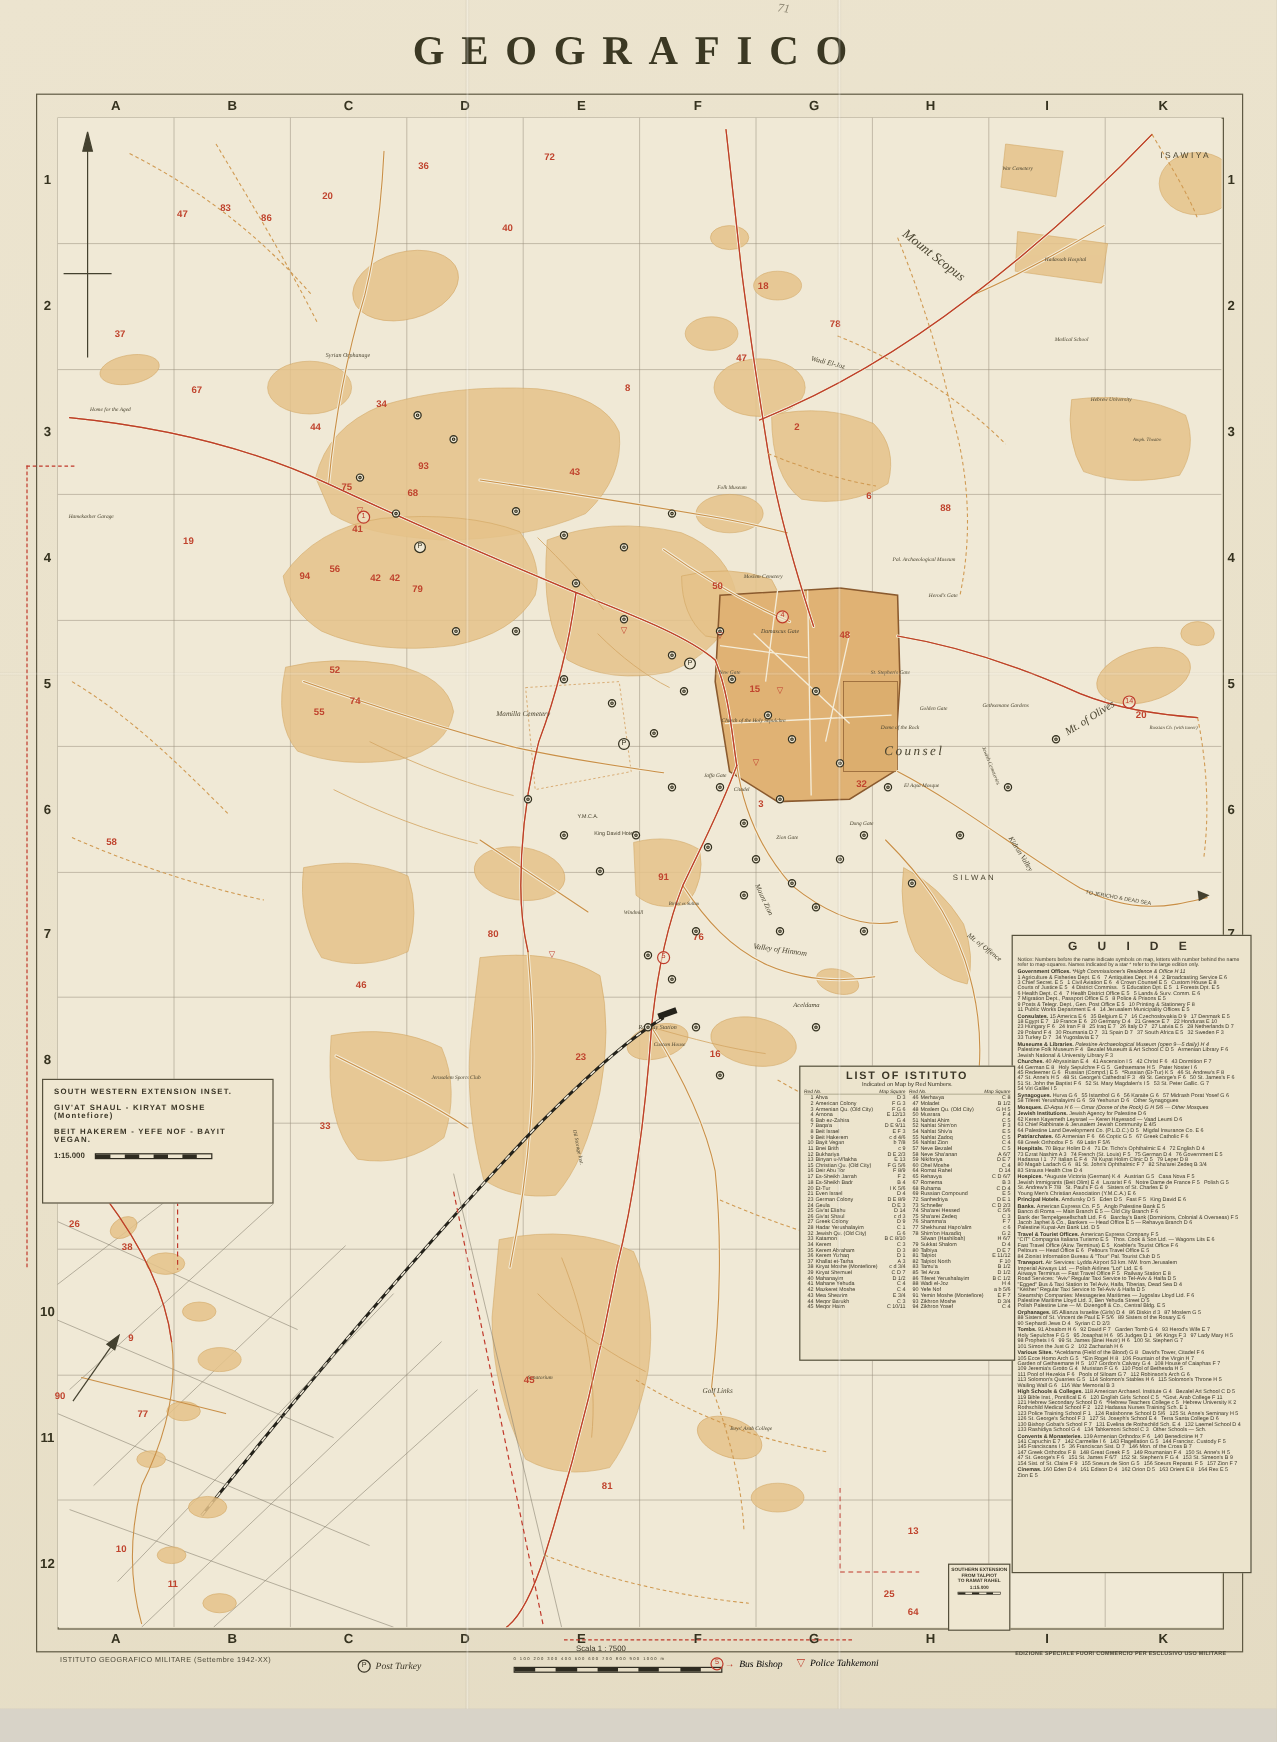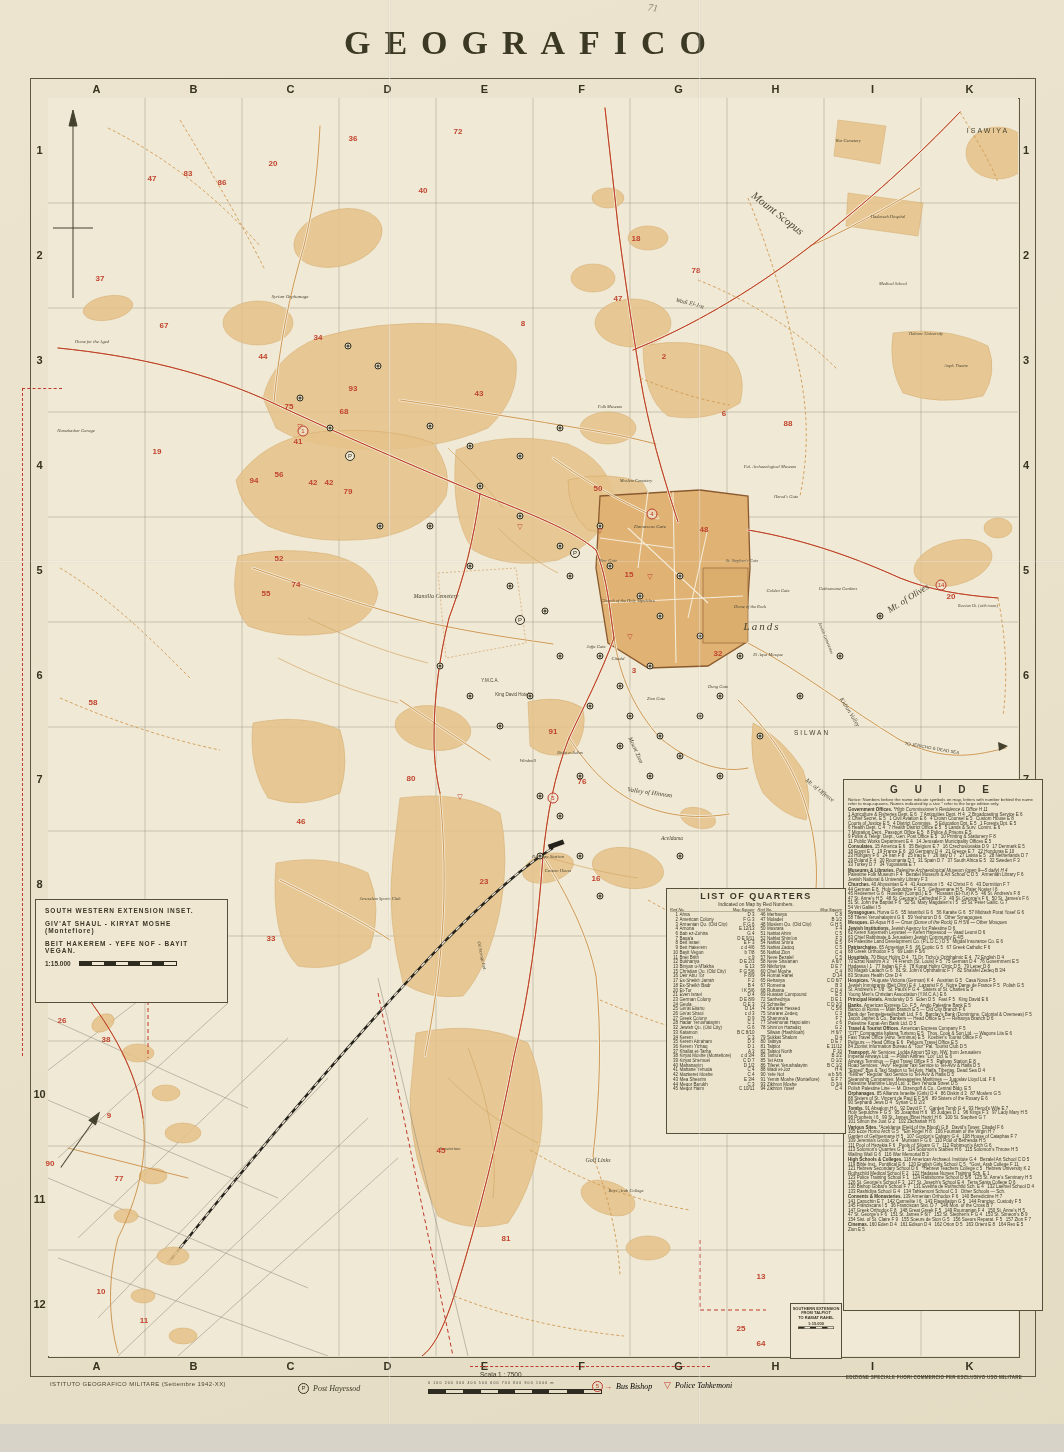--- a/index.html
+++ b/index.html
@@ -356,21 +356,21 @@
     <span class="mlabel it" style="left: 28px; top: 332px; font-size: 9px; transform: translate(-50%, -50%) scale(0.5);">Hamekasher Garage</span>
     <span class="mlabel it" style="left: 562px; top: 308px; font-size: 9px; transform: translate(-50%, -50%) scale(0.5);">Folk Museum</span>
     <span class="mlabel it" style="left: 588px; top: 382px; font-size: 9px; transform: translate(-50%, -50%) scale(0.5);">Moslem Cemetery</span>
     <span class="mlabel it" style="left: 722px; top: 368px; font-size: 9px; transform: translate(-50%, -50%) scale(0.5);">Pal. Archaeological Museum</span>
     <span class="mlabel it" style="left: 738px; top: 398px; font-size: 9px; transform: translate(-50%, -50%) scale(0.5);">Herod's Gate</span>
     <span class="mlabel it" style="left: 602px; top: 428px; font-size: 10px; transform: translate(-50%, -50%) scale(0.5);">Damascus Gate</span>
     <span class="mlabel it" style="left: 694px; top: 462px; font-size: 9px; transform: translate(-50%, -50%) scale(0.5);">St. Stephen's Gate</span>
     <span class="mlabel it" style="left: 730px; top: 492px; font-size: 9px; transform: translate(-50%, -50%) scale(0.5);">Golden Gate</span>
     <span class="mlabel it" style="left: 580px; top: 502px; font-size: 9px; transform: translate(-50%, -50%) scale(0.5);">Church of the Holy Sepulchre</span>
     <span class="mlabel it" style="left: 702px; top: 508px; font-size: 9px; transform: translate(-50%, -50%) scale(0.5);">Dome of the Rock</span>
-    <span class="mlabel it sp" style="left: 714px; top: 528px; font-size: 11px; transform: translate(-50%, -50%);">Lands</span>
+    <span class="mlabel it sp" style="left: 714px; top: 528px; font-size: 11px; transform: translate(-50%, -50%);">Counsel</span>
     <span class="mlabel it" style="left: 720px; top: 556px; font-size: 9px; transform: translate(-50%, -50%) scale(0.5);">El Aqsa Mosque</span>
     <span class="mlabel it" style="left: 560px; top: 462px; font-size: 9px; transform: translate(-50%, -50%) scale(0.5);">New Gate</span>
     <span class="mlabel it" style="left: 548px; top: 548px; font-size: 9px; transform: translate(-50%, -50%) scale(0.5);">Jaffa Gate</span>
     <span class="mlabel it" style="left: 570px; top: 560px; font-size: 9px; transform: translate(-50%, -50%) scale(0.5);">Citadel</span>
     <span class="mlabel it" style="left: 388px; top: 498px; font-size: 6px; transform: translate(-50%, -50%);">Mamilla Cemetery</span>
     <span class="mlabel" style="left: 442px; top: 582px; font-size: 9px; transform: translate(-50%, -50%) scale(0.5);">Y.M.C.A.</span>
     <span class="mlabel" style="left: 464px; top: 596px; font-size: 9px; transform: translate(-50%, -50%) scale(0.5);">King David Hotel</span>
     <span class="mlabel it" style="left: 790px; top: 490px; font-size: 9px; transform: translate(-50%, -50%) scale(0.5);">Gethsemane Gardens</span>
     <span class="mlabel it" style="left: 860px; top: 500px; font-size: 9px; transform: translate(-50%, -50%) rotate(-32deg);">Mt. of Olives</span>
     <span class="mlabel it" style="left: 930px; top: 508px; font-size: 8px; transform: translate(-50%, -50%) scale(0.5);">Russian Ch. (with tower)</span>
@@ -545,21 +545,21 @@
         <div class="gsec"><span class="ghead">Tombs.  </span><span class="gent">91 Absalom H 6</span><span class="gent">92 David F 7</span><span class="gent">Garden Tomb G 4</span><span class="gent">93 Herod's Wife E 7</span><span class="gent">Holy Sepulchre F G 5</span><span class="gent">95 Josaphat H 6</span><span class="gent">95 Judges D 1</span><span class="gent">96 Kings F 3</span><span class="gent">97 Lady Mary H 5</span><span class="gent">98 Prophets I 6</span><span class="gent">99 St. James (Bnei Hezir) H 6</span><span class="gent">100 St. Stephen G 7</span><span class="gent">101 Simon the Just G 2</span><span class="gent">102 Zachariah H 6</span></div>
         <div class="gsec"><span class="ghead">Various Sites.  </span><span class="gent">*Aceldama (Field of the Blood) G 8</span><span class="gent">David's Tower, Citadel F 6</span><span class="gent">105 Ecce Homo Arch G 5</span><span class="gent">*Ein Rogel H 8</span><span class="gent">106 Fountain of the Virgin H 7</span><span class="gent">Garden of Gethsemane H 5</span><span class="gent">107 Gordon's Calvary G 4</span><span class="gent">108 House of Caiaphas F 7</span><span class="gent">109 Jeremia's Grotto G 4</span><span class="gent">Muristan F G 6</span><span class="gent">110 Pool of Bethesda H 5</span><span class="gent">111 Pool of Hezekia F 6</span><span class="gent">Pools of Siloam G 7</span><span class="gent">112 Robinson's Arch G 6</span><span class="gent">113 Solomon's Quarries G 5</span><span class="gent">114 Solomon's Stables H 6</span><span class="gent">115 Solomon's Throne H 5</span><span class="gent">Wailing Wall G 6</span><span class="gent">116 War Memorial B 3</span></div>
         <div class="gsec"><span class="ghead">High Schools &amp; Colleges.  </span><span class="gent">118 American Archaeol. Institute G 4</span><span class="gent">Bezalel Art School C D 5</span><span class="gent">119 Bible Inst., Pontifical E 6</span><span class="gent">120 English Girls School C 5</span><span class="gent">*Govt. Arab College F 11</span><span class="gent">121 Hebrew Secondary School D 6</span><span class="gent">*Hebrew Teachers College c 5</span><span class="gent">Hebrew University K 2</span><span class="gent">Rothschild Medical School F 2</span><span class="gent">122 Hadassa Nurses Training Sch. E 1</span><span class="gent">123 Police Training School F 1</span><span class="gent">124 Ratisbonne School D 5/6</span><span class="gent">125 St. Anne's Seminary H 5</span><span class="gent">126 St. George's School F 3</span><span class="gent">127 St. Joseph's School E 4</span><span class="gent">Terra Santa College D 6</span><span class="gent">130 Bishop Gobat's School F 7</span><span class="gent">131 Evelina de Rothschild Sch. E 4</span><span class="gent">132 Laemel School D 4</span><span class="gent">133 Rashidiya School G 4</span><span class="gent">134 Tahkemoni School C 3</span><span class="gent">Other Schools — Sch.</span></div>
         <div class="gsec"><span class="ghead">Convents &amp; Monasteries.  </span><span class="gent">139 Armenian Orthodox F 6</span><span class="gent">140 Benedictine H 7</span><span class="gent">141 Capuchin E 7</span><span class="gent">142 Carmelite I 6</span><span class="gent">143 Flagellation G 5</span><span class="gent">144 Francisc. Custody F 5</span><span class="gent">145 Franciscans I 5</span><span class="gent">36 Franciscan Sist. D 7</span><span class="gent">146 Mon. of the Cross B 7</span><span class="gent">147 Greek Orthodox F 8</span><span class="gent">148 Great Greek F 5</span><span class="gent">149 Roumanian F 4</span><span class="gent">150 St. Anne's H 5</span><span class="gent">47 St. George's F 6</span><span class="gent">151 St. James F 6/7</span><span class="gent">152 St. Stephen's F G 4</span><span class="gent">153 St. Simeon's B 9</span><span class="gent">154 Sist. of St. Claire F 9</span><span class="gent">155 Soeurs de Sion G 5</span><span class="gent">156 Soeurs Reparat. F 5</span><span class="gent">157 Zion F 7</span></div>
         <div class="gsec"><span class="ghead">Cinemas.  </span><span class="gent">160 Eden D 4</span><span class="gent">161 Edison D 4</span><span class="gent">162 Orion D 5</span><span class="gent">163 Orient E 8</span><span class="gent">164 Rex E 5</span><span class="gent">Zion E 5</span></div>
       </div>
   </div>
 </div>
 
 <div id="quarters-box" class="mapbox">
-  <div id="quarters-title">LIST OF QUARTERS</div>
+  <div id="quarters-title">LIST OF ISTITUTO</div>
   <div id="quarters-sub">Indicated on Map by Red Numbers.</div>
   <div class="scale05" style="display:flex;">
     <div style="width:50%;padding-right:4px;" id="qcol-left">
         <div class="qhead">
           <span>Red No.</span>
           <span>Map Square</span>
         </div>
         <div class="qrow">
           <span class="qn">1</span>
           <span class="qname">Ahva</span>
@@ -986,21 +986,21 @@
   </div>
 </div>
 
 <div class="fold-v" style="left:388px;"></div>
 <div class="fold-v" style="left:698px;"></div>
 <div class="fold-h" style="top:560px;"></div>
 
 <div id="publisher" class="abs">ISTITUTO GEOGRAFICO MILITARE (Settembre 1942-XX)</div>
 <div id="post-legend" class="abs">
   <span class="pcircle">P</span>
-  <span class="leg-text">Post Hayessod</span>
+  <span class="leg-text">Post Turkey</span>
 </div>
 <div id="scala" class="abs">Scala 1 : 7500</div>
 <div id="scaleticks" class="abs">0  100  200  300  400  500  600  700  800  900  1000 m</div>
 <div id="scalebar" class="abs barscale">
     <i></i>
     <i></i>
     <i></i>
     <i></i>
     <i></i>
     <i></i>

